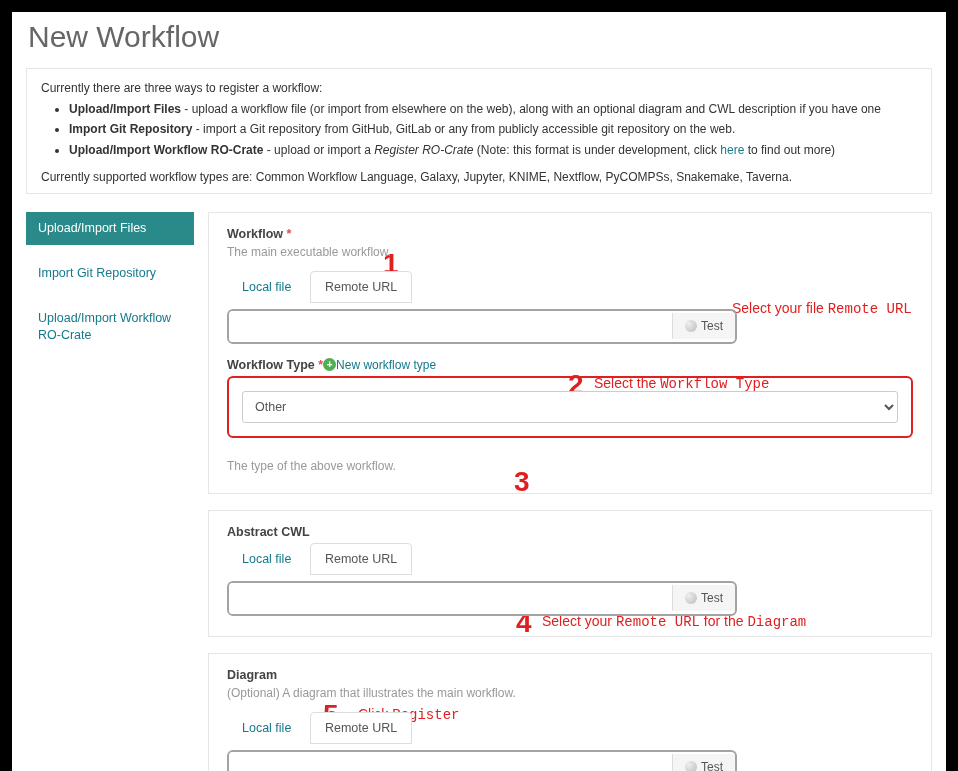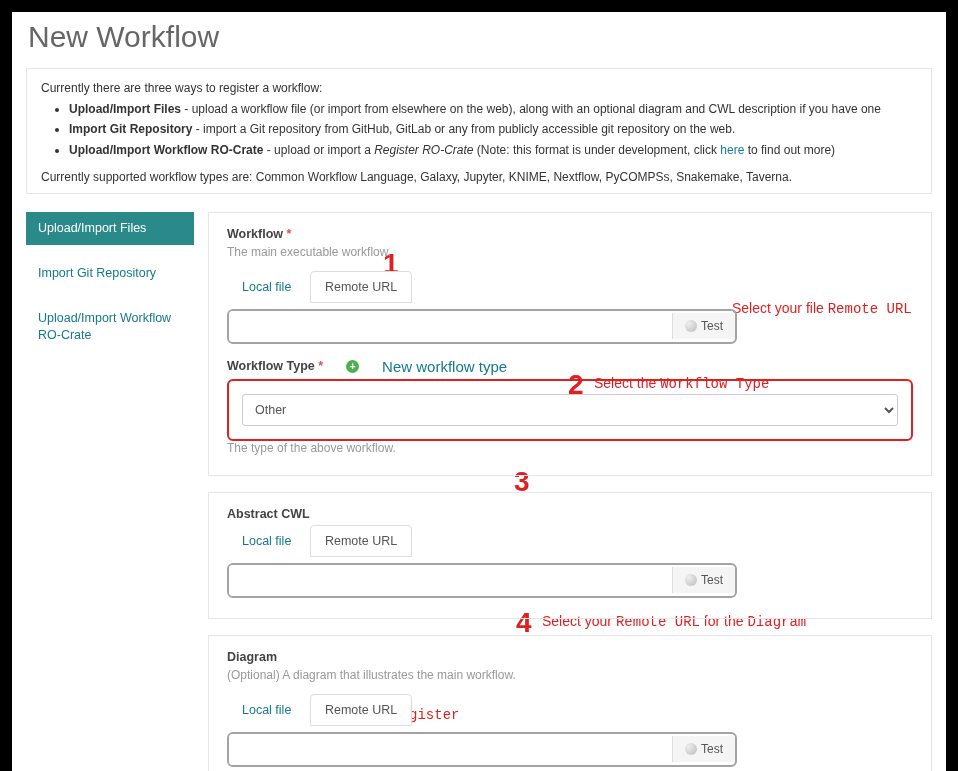--- a/index.html
+++ b/index.html
@@ -21,24 +21,24 @@
     .req { color: #d9534f; }
     .hint { color: #999; font-size: 12px; margin-bottom: 12px; }
     .tabs { margin-bottom: 6px; }
     .tab { display: inline-block; padding: 8px 14px; font-size: 12.5px; color: #147a8b; cursor: pointer; border: 1px solid transparent; }
     .tab.active-local { color: #147a8b; }
     .tab.active-remote { color: #555; border: 1px solid #ddd; border-radius: 4px 4px 0 0; background: #fff; }
     .input-group { display: flex; border: 2px solid #a3a3a3; border-radius: 6px; overflow: hidden; align-items: center; }
     .url-input { flex: 1; padding: 8px 10px; border: none; outline: none; font-size: 13px; background: #fff; }
     .test-btn { background: #f5f5f5; border: none; border-left: 1px solid #ddd; padding: 6px 12px; font-size: 12px; color: #555; cursor: pointer; display: flex; align-items: center; gap: 4px; }
     .test-icon { width: 12px; height: 12px; border-radius: 50%; background: radial-gradient(circle at 30% 30%, #eee, #bbb); display: inline-block; }
-    .type-row { display: flex; align-items: center; gap: 23px; margin-top: 14px; margin-bottom: 4px; }
+    .type-row { display: flex; align-items: center; gap: 0; margin-top: 14px; margin-bottom: 4px; }
     .type-label { font-weight: bold; font-size: 12.5px; color: #444; }
     .add-icon { width: 13px; height: 13px; border-radius: 50%; background: #4caf50; color: #fff; display: inline-flex; align-items: center; justify-content: center; font-size: 10px; font-weight: bold; }
-    .new-type-link { color: #147a8b; font-size: 15px; cursor: pointer; }
+    .new-type-link { color: #147a8b; font-size: 12px; cursor: pointer; }
     .select-wrap { border: 2px solid #e02020; border-radius: 6px; padding: 13px; }
     select { width: 100%; padding: 7px 8px; border: 1px solid #ccc; border-radius: 3px; font-size: 12.5px; color: #555; background: #fff; cursor: pointer; }
     .anno { position: absolute; color: #e02020; font-size: 14px; pointer-events: none; white-space: nowrap; }
     .anno .mono { font-family: "Courier New", monospace; }
     .num { font-size: 28px; font-weight: bold; color: #e02020; position: absolute; pointer-events: none; }
   </style>
 </head>
 <body>
 
 <div class="page">
@@ -99,21 +99,21 @@
         <div class="type-row">
           <span class="type-label"><span>Workflow Type</span> <span class="req">*</span></span>
           <span class="add-icon">+</span>
           <span class="new-type-link">New workflow type</span>
         </div>
         <div class="select-wrap">
           <select>
             <option>Other</option>
           </select>
         </div>
-        <div class="hint" style="margin-top:0; margin-bottom:0;">The type of the above workflow.</div>
+        <div class="hint" style="margin-top:21px; margin-bottom:0;">The type of the above workflow.</div>
       </div>
 
       <div class="panel">
         <div class="label-row">Abstract CWL</div>
         <div class="tabs">
           <span class="tab active-local">Local file</span>
           <span class="tab active-remote">Remote URL</span>
         </div>
         <div class="input-group" style="max-width:510px;">
           <input class="url-input" type="text" style="">

